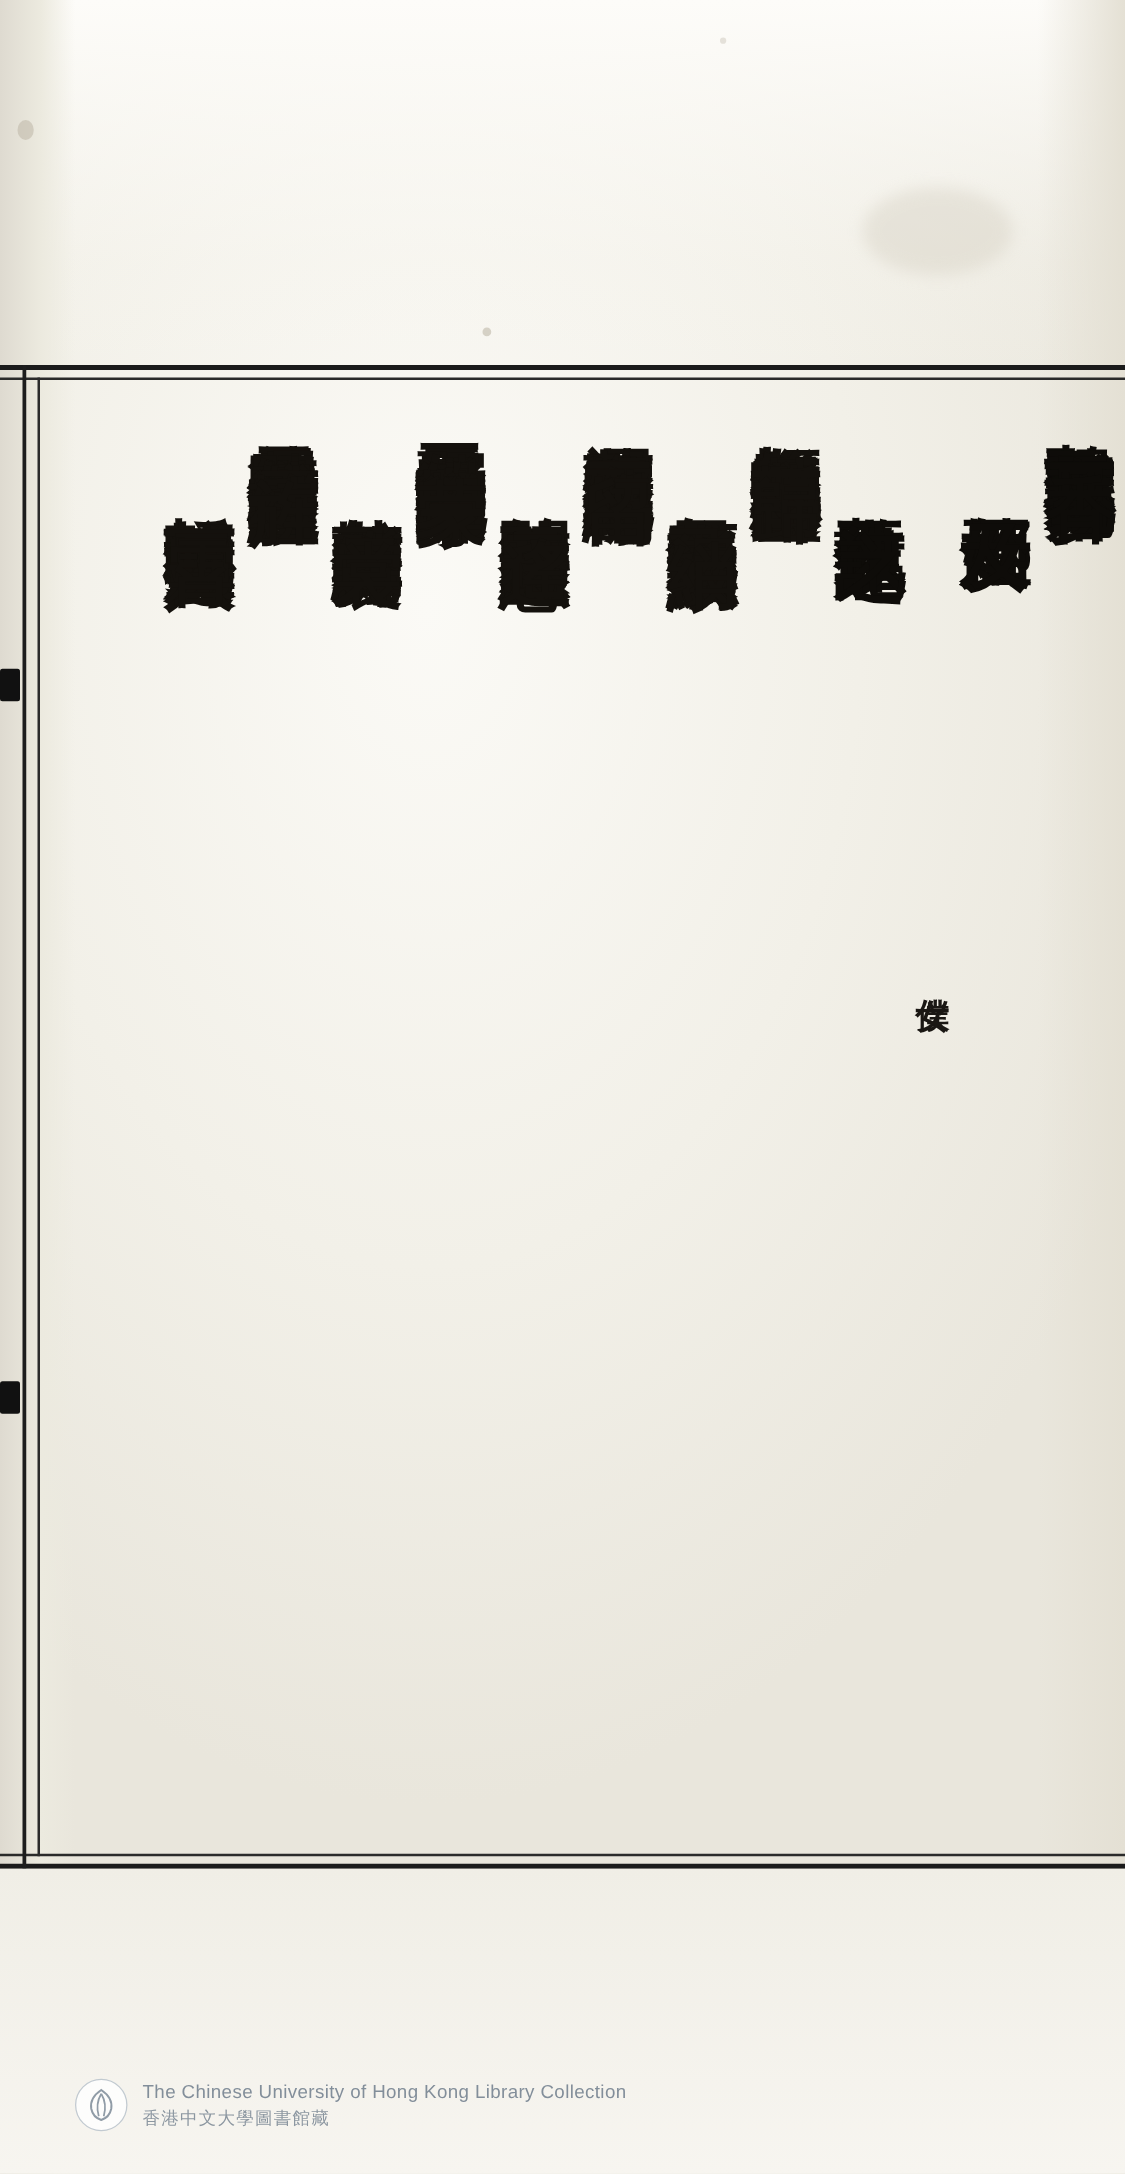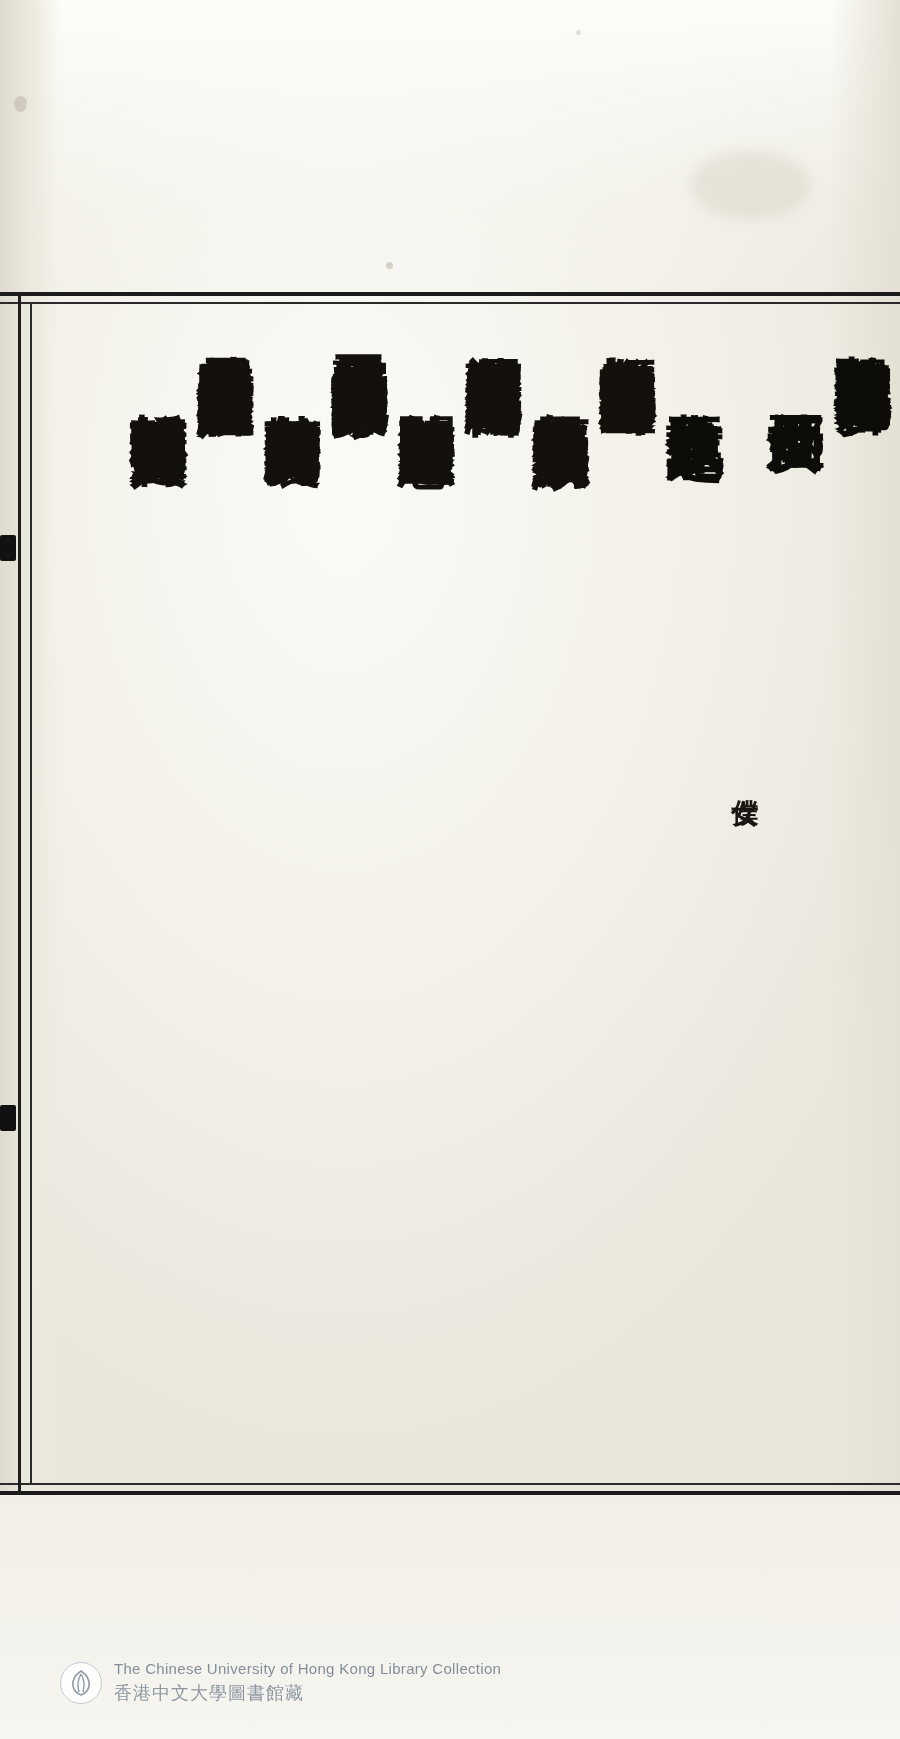--- a/index.html
+++ b/index.html
@@ -174,21 +174,21 @@
     justify-content: space-between;
   }
   .wm-en {
     font-family: "Liberation Sans", sans-serif;
     font-size: 15px;
     color: #6f7d8c;
     letter-spacing: 0.3px;
   }
   .wm-zh {
     font-family: "DejaVu Sans", sans-serif;
-    font-size: 18px;
+    font-size: 14px;
     color: #7a8794;
     letter-spacing: 1px;
   }
 
   
   .bottom-strip {
     position: absolute;
     left: 0; right: 0;
     top: 1495px;
     height: 244px;

